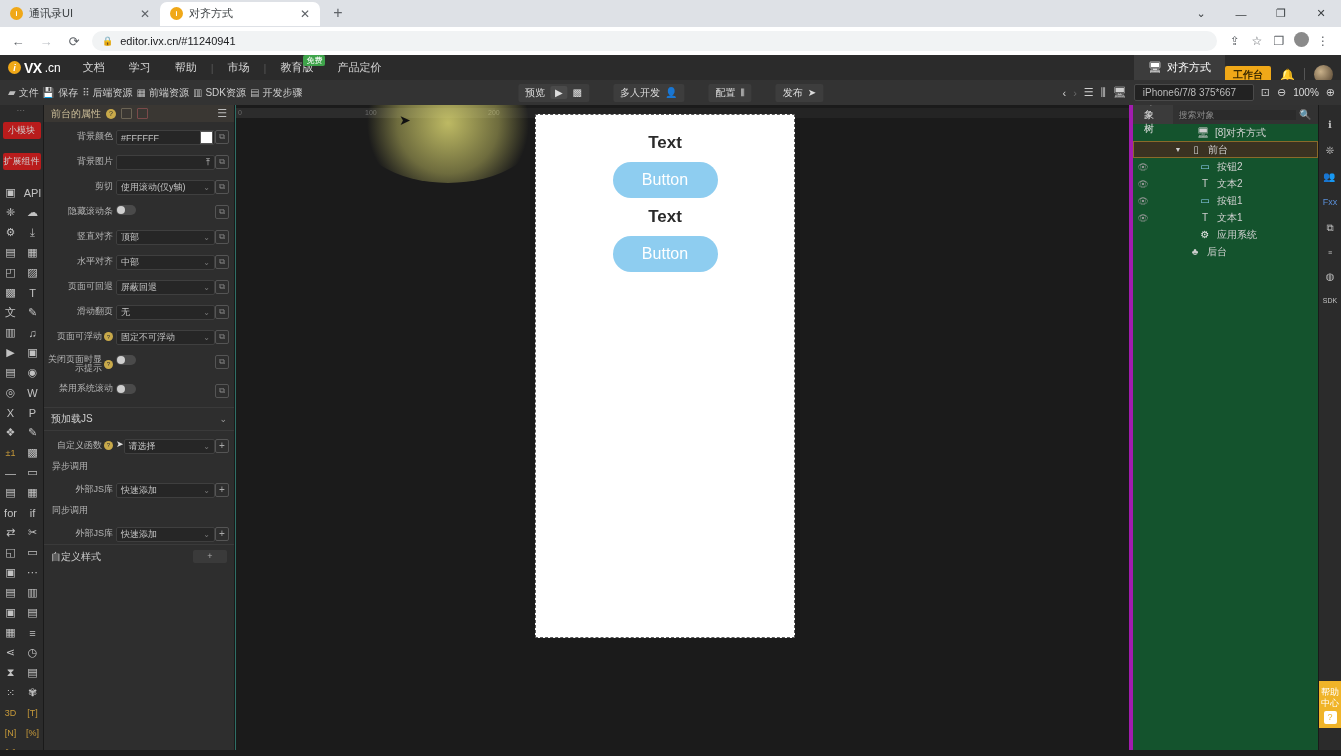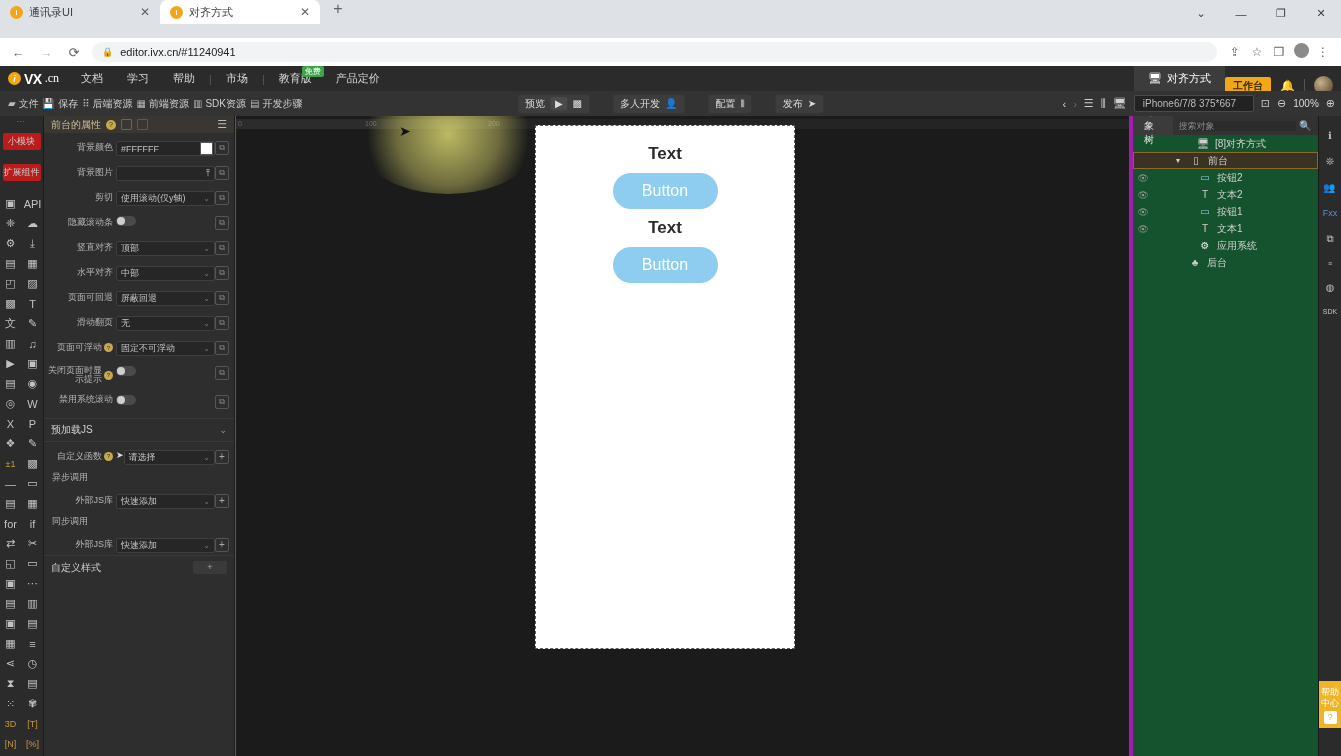--- a/index.html
+++ b/index.html
@@ -1,20 +1,20 @@
 <!DOCTYPE html>
 <html><head>
 <meta charset="utf-8">
 <style>
   * { box-sizing: border-box; margin:0; padding:0; }
   html,body { width:1341px; height:756px; overflow:hidden; background:#1e1e1e;
     font-family:"Liberation Sans","DejaVu Sans",sans-serif; }
 
   
-  .browser-tabbar{ height:38px; background:#dee1e6; display:flex; align-items:flex-start; position:relative; }
+  .browser-tabbar{ height:27px; background:#dee1e6; display:flex; align-items:center; position:relative; }
   .tab{ height:24px; display:flex; align-items:center; gap:6px; padding:0 8px 0 10px;
     font-size:11px; color:#3c4043; border-radius:7px 7px 0 0; position:relative; }
   .tab.inactive{ background:#dee1e6; width:160px; }
   .tab.active{ background:#fff; width:160px; }
   .tab-fav{ width:13px;height:13px;border-radius:50%;background:#f0a818; flex:0 0 13px;
     font-size:7px;color:#fff;display:flex;align-items:center;justify-content:center;font-weight:bold;}
   .tab-title{ flex:1; white-space:nowrap; overflow:hidden; text-overflow:ellipsis; }
   .tab-close{ font-size:12px; color:#5f6368; width:14px; text-align:center; }
   .newtab{ font-size:16px; color:#5f6368; margin-left:6px; margin-bottom:2px; width:24px; text-align:center;}
   .winbtns{ position:absolute; right:0; top:0; height:27px; display:flex; align-items:center; }
@@ -29,21 +29,21 @@
   .navright{ display:flex; align-items:center; gap:2px; }
   .navright .navicon{ font-size:12px; }
   .avatar-sm{ width:15px;height:15px;border-radius:50%;background:#8a8a8a; display:inline-block; }
 
   
   .app-header{ height:25px; background:#2b2b2b; display:flex; align-items:center; gap:0; }
   .logo{ display:flex; align-items:center; gap:3px; padding:0 10px 0 8px; }
   .logo-dot{ width:13px;height:13px;border-radius:50%;background:#f0a818;color:#fff;font-size:9px;
     display:flex;align-items:center;justify-content:center;font-style:italic;font-weight:bold;}
   .logo-txt{ color:#fff; font-size:14px; font-weight:bold; letter-spacing:-0.5px;}
-  .logo-sub{ color:#fff; font-size:12px;font-family:Liberation Serif, serif; }
+  .logo-sub{ color:#fff; font-size:12px; }
   .menu-item{ color:#d6d6d6; font-size:11px; padding:0 12px; position:relative; white-space:nowrap;}
   .menu-sep{ color:#555; font-size:11px; padding:0 2px;}
   .badge-free{ position:absolute; top:-5px; right:0px; background:#3ea34a; color:#fff;
     font-size:8px; padding:0px 3px; border-radius:2px; }
   .proj-tab{ margin-left:auto; background:#3c3c3c; height:25px; display:flex; align-items:center;
     gap:5px; padding:0 14px; color:#fff; font-size:11px; }
   .hdr-right{ display:flex; align-items:center; gap:9px; padding-right:8px;margin-top:14px; }
   .btn-workbench{ background:#f0a818; color:#3a2a00; font-size:10px; padding:2px 8px; border-radius:2px; font-weight:bold;}
   .bell{ color:#f0a818; font-size:12px; }
   .vsep{ width:1px; height:14px; background:#555; }

